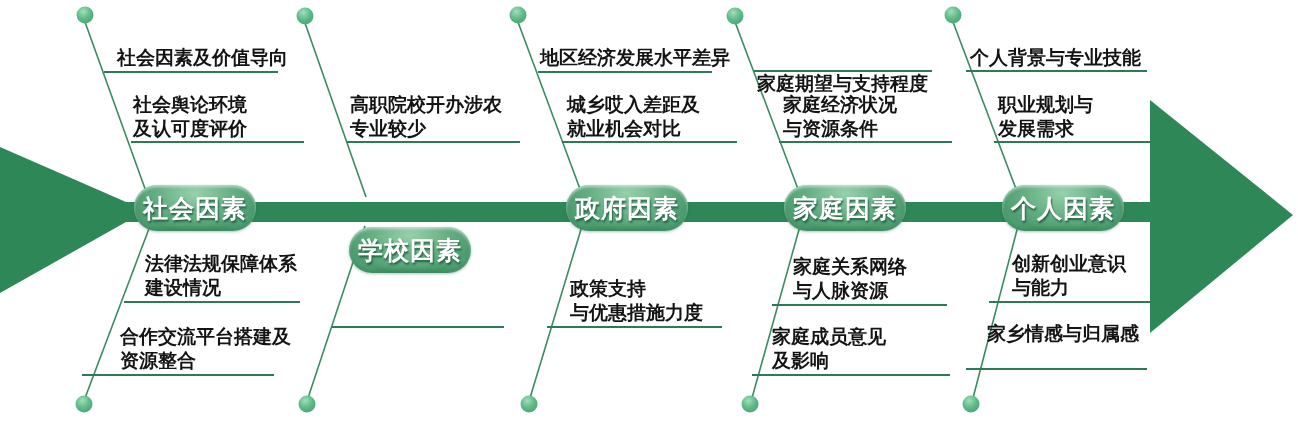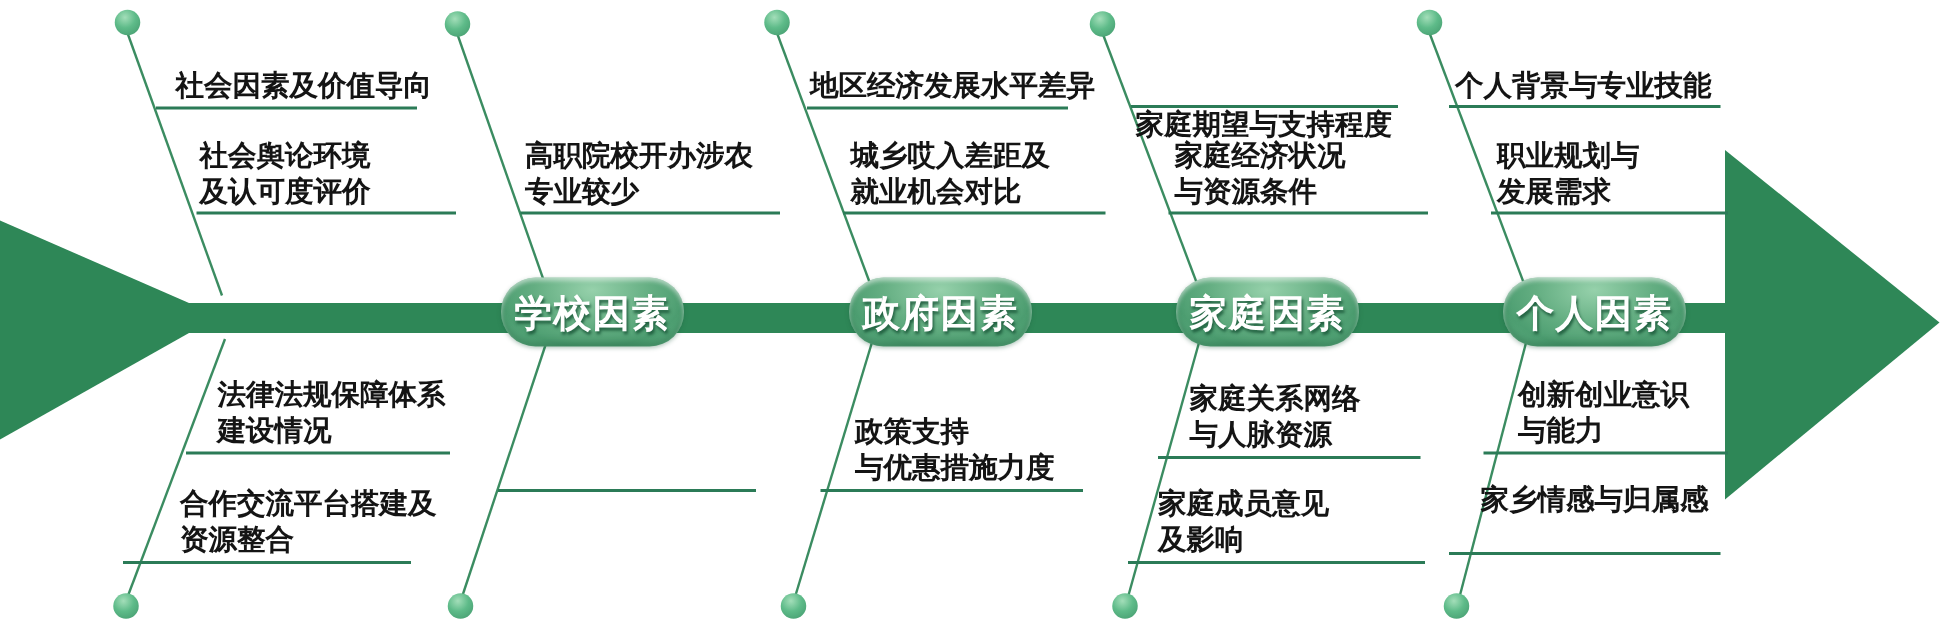--- a/index.html
+++ b/index.html
@@ -61,21 +61,24 @@
     <circle cx="735" cy="16" r="8.5" fill="url(#dotGrad)"></circle>
     <circle cx="953" cy="15" r="8.5" fill="url(#dotGrad)"></circle>
 
     <circle cx="84" cy="404" r="8.5" fill="url(#dotGrad)"></circle>
     <circle cx="307" cy="404" r="8.5" fill="url(#dotGrad)"></circle>
     <circle cx="529" cy="404" r="8.5" fill="url(#dotGrad)"></circle>
     <circle cx="750" cy="404" r="8.5" fill="url(#dotGrad)"></circle>
     <circle cx="971" cy="404" r="8.5" fill="url(#dotGrad)"></circle>
   </svg>
 
-  <div class="pill" style="left:334px;">
+  <div class="pill" style="left:134px;">
+    <span>社会因素</span>
+  </div>
+  <div class="pill" style="left:349px;margin-top:42px;">
     <span>学校因素</span>
   </div>
   <div class="pill" style="left:566px;">
     <span>政府因素</span>
   </div>
   <div class="pill" style="left:784px;">
     <span>家庭因素</span>
   </div>
   <div class="pill" style="left:1002px;">
     <span>个人因素</span>

